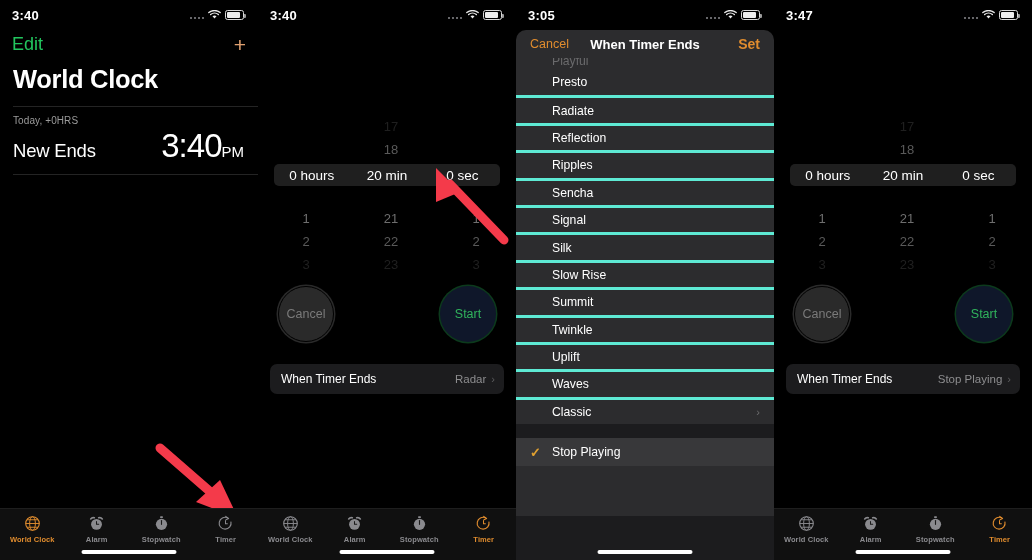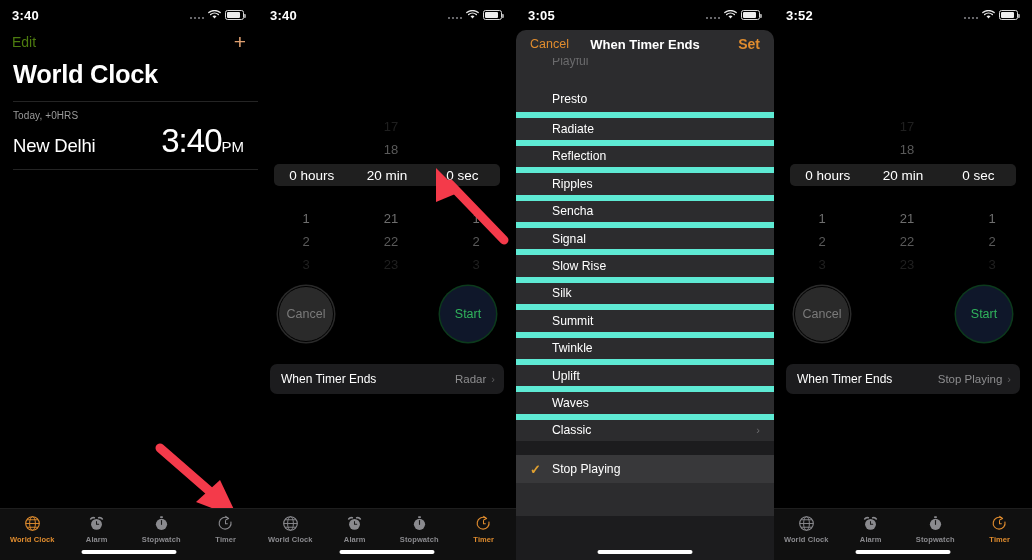--- a/index.html
+++ b/index.html
@@ -21,21 +21,21 @@
   .status-right { display:flex; align-items:center; gap:4px; }
   .sig-dots { display:flex; align-items:flex-end; gap:1.5px; height:8px; }
   .sig-dots i { width:2.5px; height:2.5px; background:#8a8a8e; border-radius:50%; display:block; }
   .wifi-ic { display:block; }
   .batt { width:19px; height:9.5px; border:1px solid #d8d8d8; border-radius:2.5px; position:relative; padding:1px; }
   .batt::after { content:""; position:absolute; right:-3px; top:2.7px; width:1.6px; height:3.6px; background:#9a9a9a; border-radius:0 1px 1px 0; }
   .batt span { display:block; height:100%; background:#ededed; border-radius:1px; }
 
   
   .wc-bar { display:flex; justify-content:space-between; align-items:center; padding:4px 12px 6px 12px; }
-  .wc-edit { color:#4d7c0f; font-size:14px; }
+  .wc-edit { color:#22c55e; font-size:18px; }
   .wc-plus { color:#e0a070; font-size:21px; line-height:14px; font-weight:300; }
   .wc-title { color:#fff; font-size:25.5px; font-weight:bold; padding:4px 12px 12px 13px; letter-spacing:-0.3px; }
   .wc-sep { height:1px; background:#242424; margin-left:13px; }
   .wc-row { display:flex; align-items:flex-end; justify-content:space-between; padding:8px 14px 12px 13px; }
   .wc-left { display:flex; flex-direction:column; }
   .wc-sub { color:#9b9b9b; font-size:10px; margin-bottom:14px; letter-spacing:0.1px; }
   .wc-city { color:#fff; font-size:18.5px; font-weight:400; letter-spacing:-0.2px; }
   .wc-time { color:#fff; font-size:33px; font-weight:200; letter-spacing:-1px; line-height:1; }
   .wc-ampm { font-size:15px; font-weight:300; letter-spacing:0; }
 
@@ -99,23 +99,23 @@
     height:28px; display:flex; align-items:center; justify-content:space-between;
     padding:0 14px; position:relative;
   }
   .sheet-cancel { color:#e08c2e; font-size:12.5px; }
   .sheet-title { color:#fff; font-size:13px; font-weight:bold; position:absolute; left:0; right:0; text-align:center; }
   .sheet-set { color:#e08c2e; font-size:14px; font-weight:bold; position:relative; }
   .ring-list { position:relative; overflow:hidden; }
   .ring-item {
     height:27.4px; display:flex; align-items:center; justify-content:space-between;
     padding:0 14px 0 36px; color:#fff; font-size:12.2px;
-    border-top:6px solid #5eead4; position:relative;
-  }
-  .ring-item.first { border-top:none;margin-top:17px; }
+    border-top:3px solid #5eead4; position:relative;
+  }
+  .ring-item.first { border-top:none; }
   .ring-item .chev2 { color:#6c6c6e; font-size:11px; }
   .ring-clip { height:10px; overflow:hidden; position:relative; }
   .ring-clip .ghost { position:absolute; bottom:0; left:36px; color:#6a6a6c; font-size:12.2px; }
   .gap-block { height:14px; background:#1c1c1e; }
   .stop-row {
     height:28px; display:flex; align-items:center;
     padding-left:36px; color:#fff; font-size:12.2px;
     background:#38383a; position:relative;
   }
   .stop-check { position:absolute; left:14px; color:#e0a030; font-size:13px; font-weight:bold; }
@@ -153,21 +153,21 @@
 
     <div class="wc-bar">
       <div class="wc-edit">Edit</div>
       <div class="wc-plus">+</div>
     </div>
     <div class="wc-title">World Clock</div>
     <div class="wc-sep"></div>
     <div class="wc-row">
       <div class="wc-left">
         <div class="wc-sub">Today, +0HRS</div>
-        <div class="wc-city">New Delhi</div>
+        <div class="wc-city">New Ends</div>
       </div>
       <div class="wc-time"><span>3:40</span><span class="wc-ampm">PM</span></div>
     </div>
     <div class="wc-sep"></div>
 
     <div class="arrow" style="left:150px; top:440px;">
       <svg width="120" height="90" viewBox="0 0 120 90">
         <line x1="10" y1="8" x2="72" y2="62" stroke="#f43a4a" stroke-width="9" stroke-linecap="round"></line>
         <polygon points="88,78 46,62 70,40" fill="#f43a4a"></polygon>
       </svg>
@@ -375,24 +375,24 @@
         <div class="ring-item">
             <span>Ripples</span>
           </div>
         <div class="ring-item">
             <span>Sencha</span>
           </div>
         <div class="ring-item">
             <span>Signal</span>
           </div>
         <div class="ring-item">
+            <span>Silk</span>
+          </div>
+        <div class="ring-item">
             <span>Slow Rise</span>
-          </div>
-        <div class="ring-item">
-            <span>Silk</span>
           </div>
         <div class="ring-item">
             <span>Summit</span>
           </div>
         <div class="ring-item">
             <span>Twinkle</span>
           </div>
         <div class="ring-item">
             <span>Uplift</span>
           </div>
@@ -414,21 +414,21 @@
 
       <div class="sheet-bottom">
         <div class="home-ind"></div>
       </div>
     </div>
 
   </div>
 
   <div class="panel">
     <div class="statusbar">
-      <div class="status-time">3:52</div>
+      <div class="status-time">3:47</div>
       <div class="status-right">
         <div class="sig-dots">
             <i></i>
             <i></i>
             <i></i>
             <i></i>
           </div>
         <svg class="wifi-ic" width="13" height="10" viewBox="0 0 13 10">
           <path d="M6.5 8.6 L4.5 6.3 A3.2 3.2 0 0 1 8.5 6.3 Z" fill="#ededed"></path>
           <path d="M2.6 4.6 A6 6 0 0 1 10.4 4.6" stroke="#ededed" stroke-width="1.3" fill="none" stroke-linecap="round"></path>

